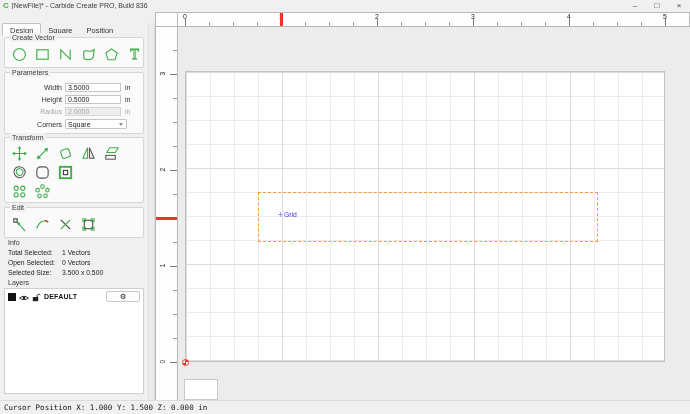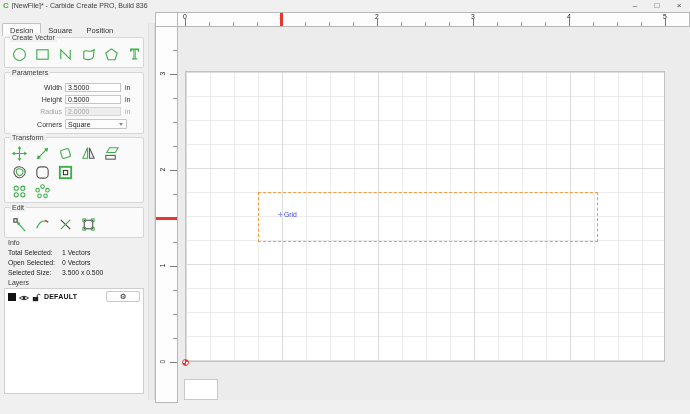--- a/index.html
+++ b/index.html
@@ -391,14 +391,17 @@
       <div class="selection"></div>
       <div class="grid-label">
         <span class="anchor-mark"></span>
         <span class="txt">Grid</span>
       </div>
       <div class="origin-dot"></div>
     </div>
     <div class="corner-widget"></div>
   </div>
 
+  <div class="statusbar">
+    <span class="stext">Cursor Position X: 1.000 Y: 1.500 Z: 0.000 in</span>
+  </div>
 
 </div>
 
 </body></html>

